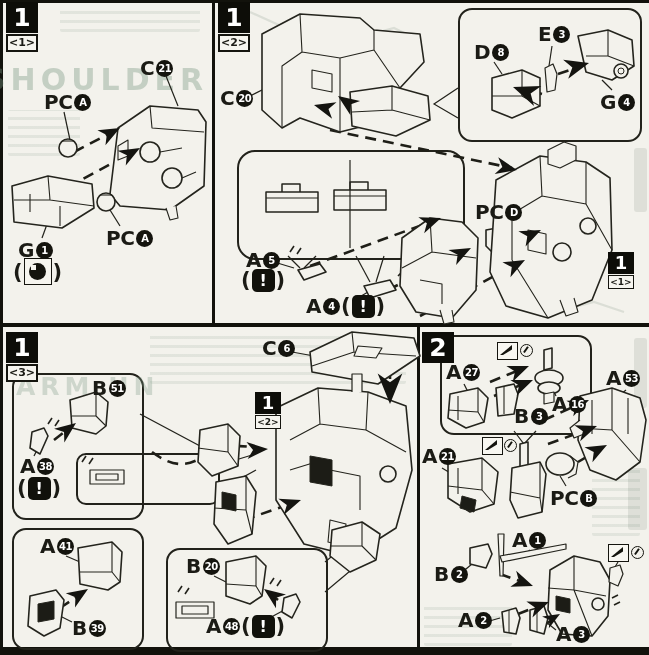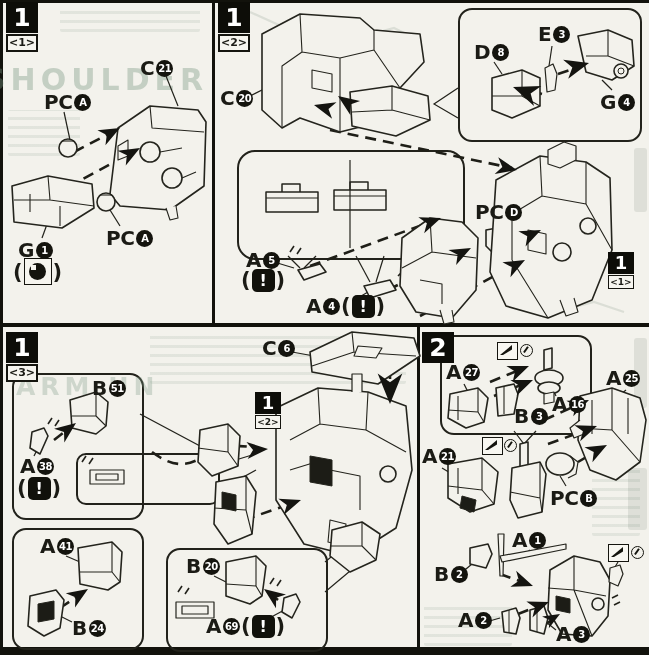--- a/index.html
+++ b/index.html
@@ -429,29 +429,29 @@
   <div class="lbl" style="left:262px;top:336px;">
     <span class="lt">C</span>
     <span class="circ">6</span>
   </div>
   <div class="lbl" style="left:40px;top:534px;">
     <span class="lt">A</span>
     <span class="circ">41</span>
   </div>
   <div class="lbl" style="left:72px;top:616px;">
     <span class="lt">B</span>
-    <span class="circ">24</span>
+    <span class="circ">39</span>
   </div>
   <div class="lbl" style="left:186px;top:554px;">
     <span class="lt">B</span>
     <span class="circ">20</span>
   </div>
   <div class="lbl" style="left:206px;top:614px;">
     <span class="lt">A</span>
-    <span class="circ">69</span>
+    <span class="circ">48</span>
     <span class="paren">(</span>
     <span class="warnbox">!</span>
     <span class="paren">)</span>
   </div>
 
   <div class="lbl" style="left:446px;top:360px;">
     <span class="lt">A</span>
     <span class="circ">27</span>
   </div>
   <div class="lbl" style="left:552px;top:392px;">
@@ -461,21 +461,21 @@
   <div class="lbl" style="left:514px;top:404px;">
     <span class="lt">B</span>
     <span class="circ">3</span>
   </div>
   <div class="lbl" style="left:422px;top:444px;">
     <span class="lt">A</span>
     <span class="circ">21</span>
   </div>
   <div class="lbl" style="left:606px;top:366px;">
     <span class="lt">A</span>
-    <span class="circ">25</span>
+    <span class="circ">53</span>
   </div>
   <div class="lbl" style="left:550px;top:486px;">
     <span class="lt">PC</span>
     <span class="circ">B</span>
   </div>
   <div class="lbl" style="left:512px;top:528px;">
     <span class="lt">A</span>
     <span class="circ">1</span>
   </div>
   <div class="lbl" style="left:434px;top:562px;">

